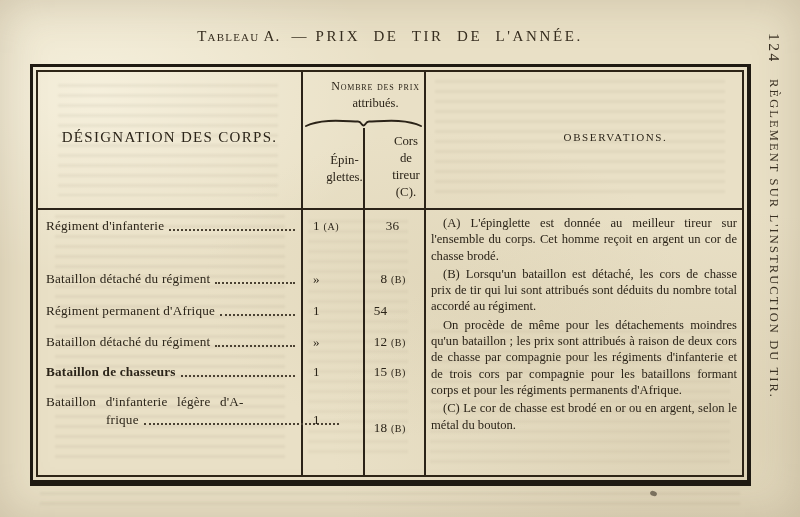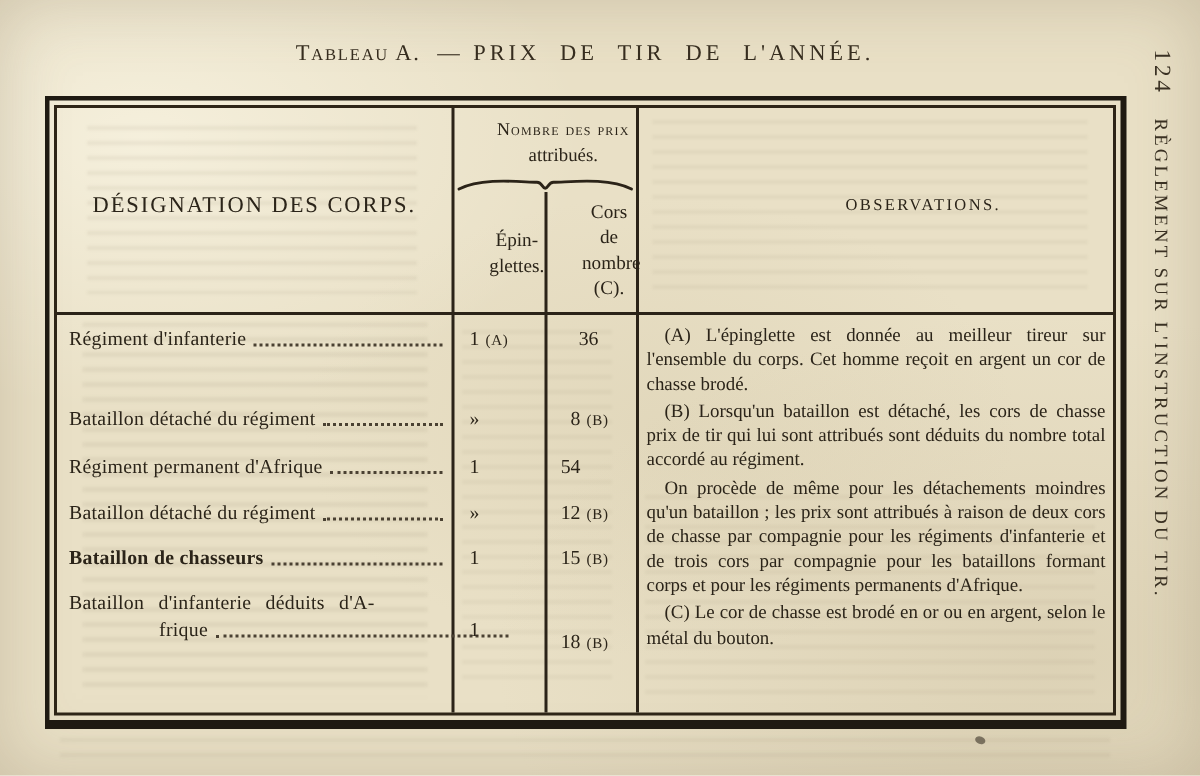--- a/index.html
+++ b/index.html
@@ -109,21 +109,21 @@
         <svg id="h-brace" viewBox="0 0 119 13">
           <path d="M2 11 C 18 3, 44 6.5, 54 6.5 C 57.5 6.5, 57.5 10.5, 59.5 10.5 C 61.5 10.5, 61.5 6.5, 65 6.5 C 75 6.5, 101 3, 117 11" fill="none" stroke="#2b2318" stroke-width="1.9" stroke-linecap="round"></path>
         </svg>
         <div class="hdr" id="h-epinglettes">
           <span>Épin-</span>
           <span>glettes.</span>
         </div>
         <div class="hdr" id="h-cors">
           <span>Cors</span>
           <span>de</span>
-          <span>nombre</span>
+          <span>tireur</span>
           <span>(C).</span>
         </div>
         <div class="hdr" id="h-observations">OBSERVATIONS.</div>
 
         <div class="des-cell" style="top:146px;">
           <span>Régiment d'infanterie</span>
             <span class="leader"></span>
         </div>
         <div class="num-cell ep-cell" style="top:146px;">
           <span class="num">1</span>
@@ -180,21 +180,21 @@
         <div class="num-cell ep-cell" style="top:292px;">
           <span class="num">1</span>
             <span class="note"></span>
         </div>
         <div class="num-cell cors-cell" style="top:292px;">
           <span class="num">15</span>
             <span class="note">(B)</span>
         </div>
 
         <div class="des-cell wide-line" style="top:322px;">
-          <span>Bataillon d'infanterie déduits d'A-</span>
+          <span>Bataillon d'infanterie légère d'A-</span>
         </div>
         <div class="des-cell" style="top:340px; left:36px; width:234px;margin-left:32px;">
           <span>frique</span>
             <span class="leader"></span>
         </div>
         <div class="num-cell ep-cell" style="top:340px;">
           <span class="num">1</span>
             <span class="note"></span>
         </div>
         <div class="num-cell cors-cell" style="top:348px;">

